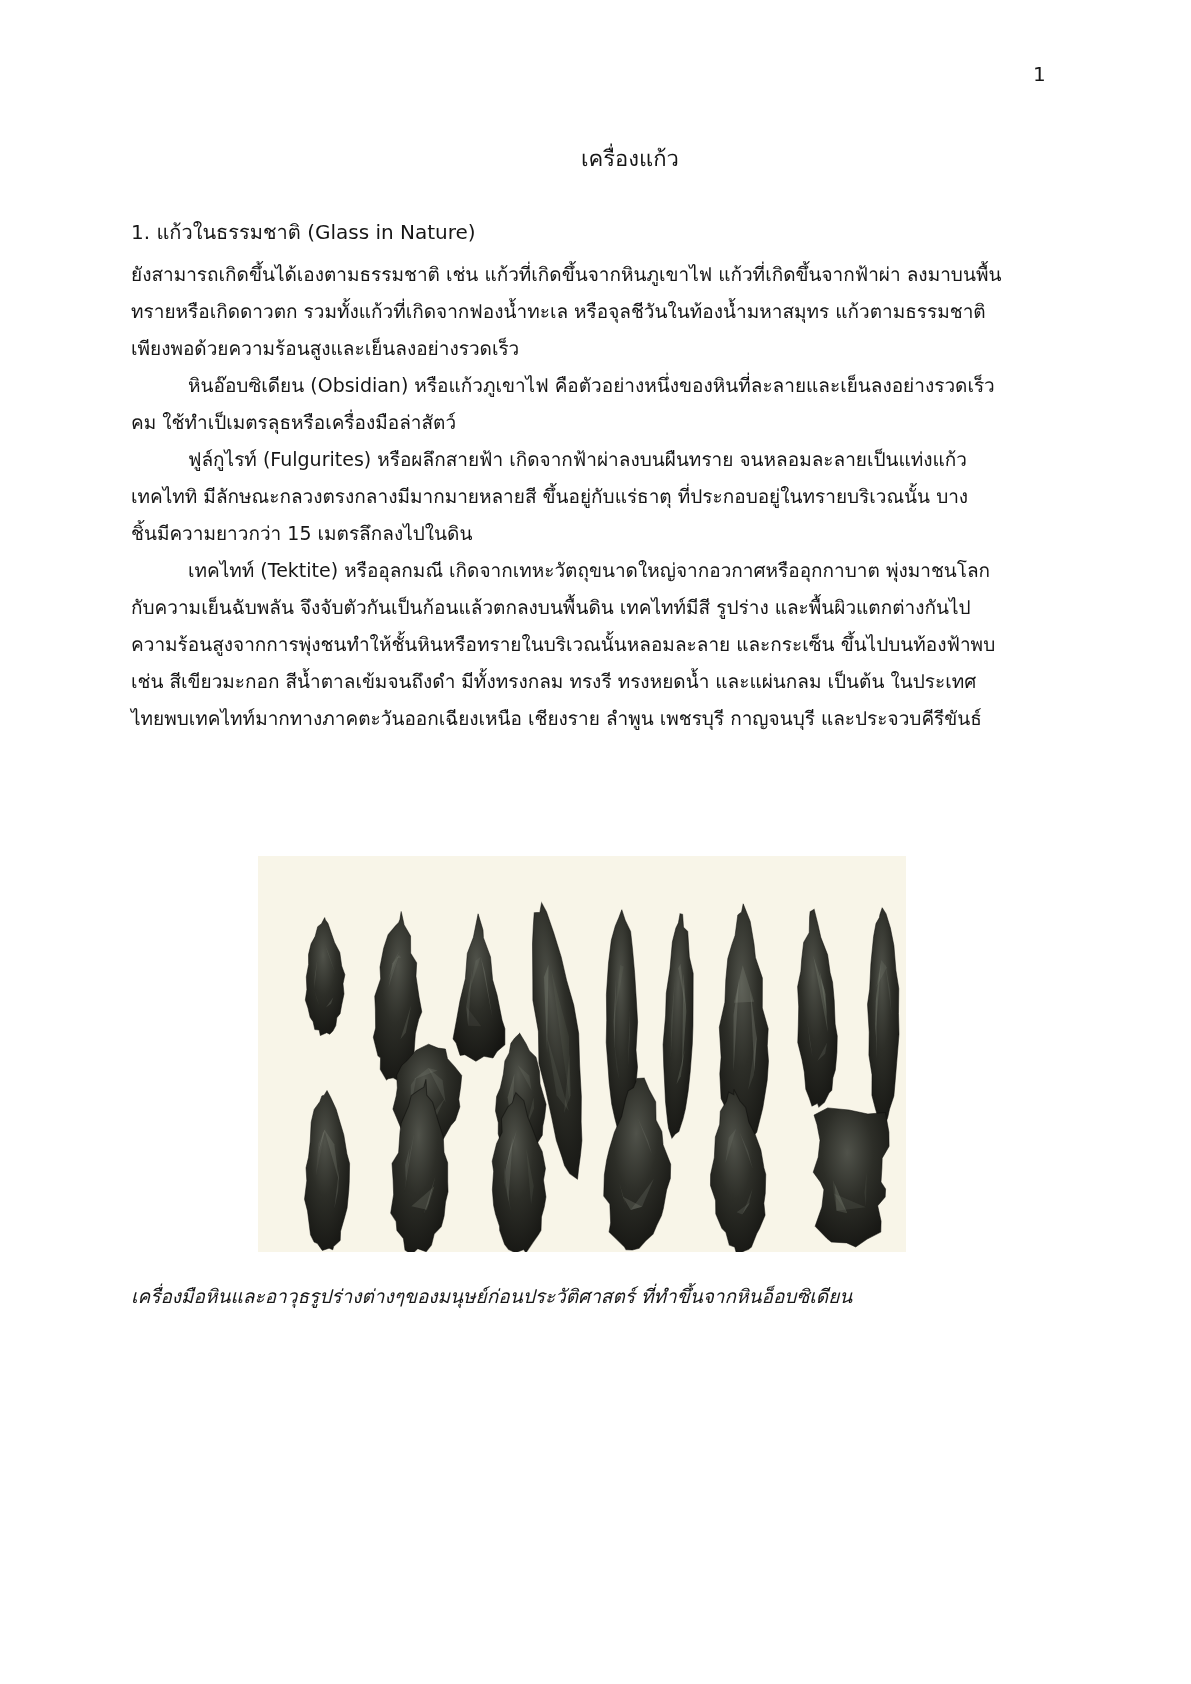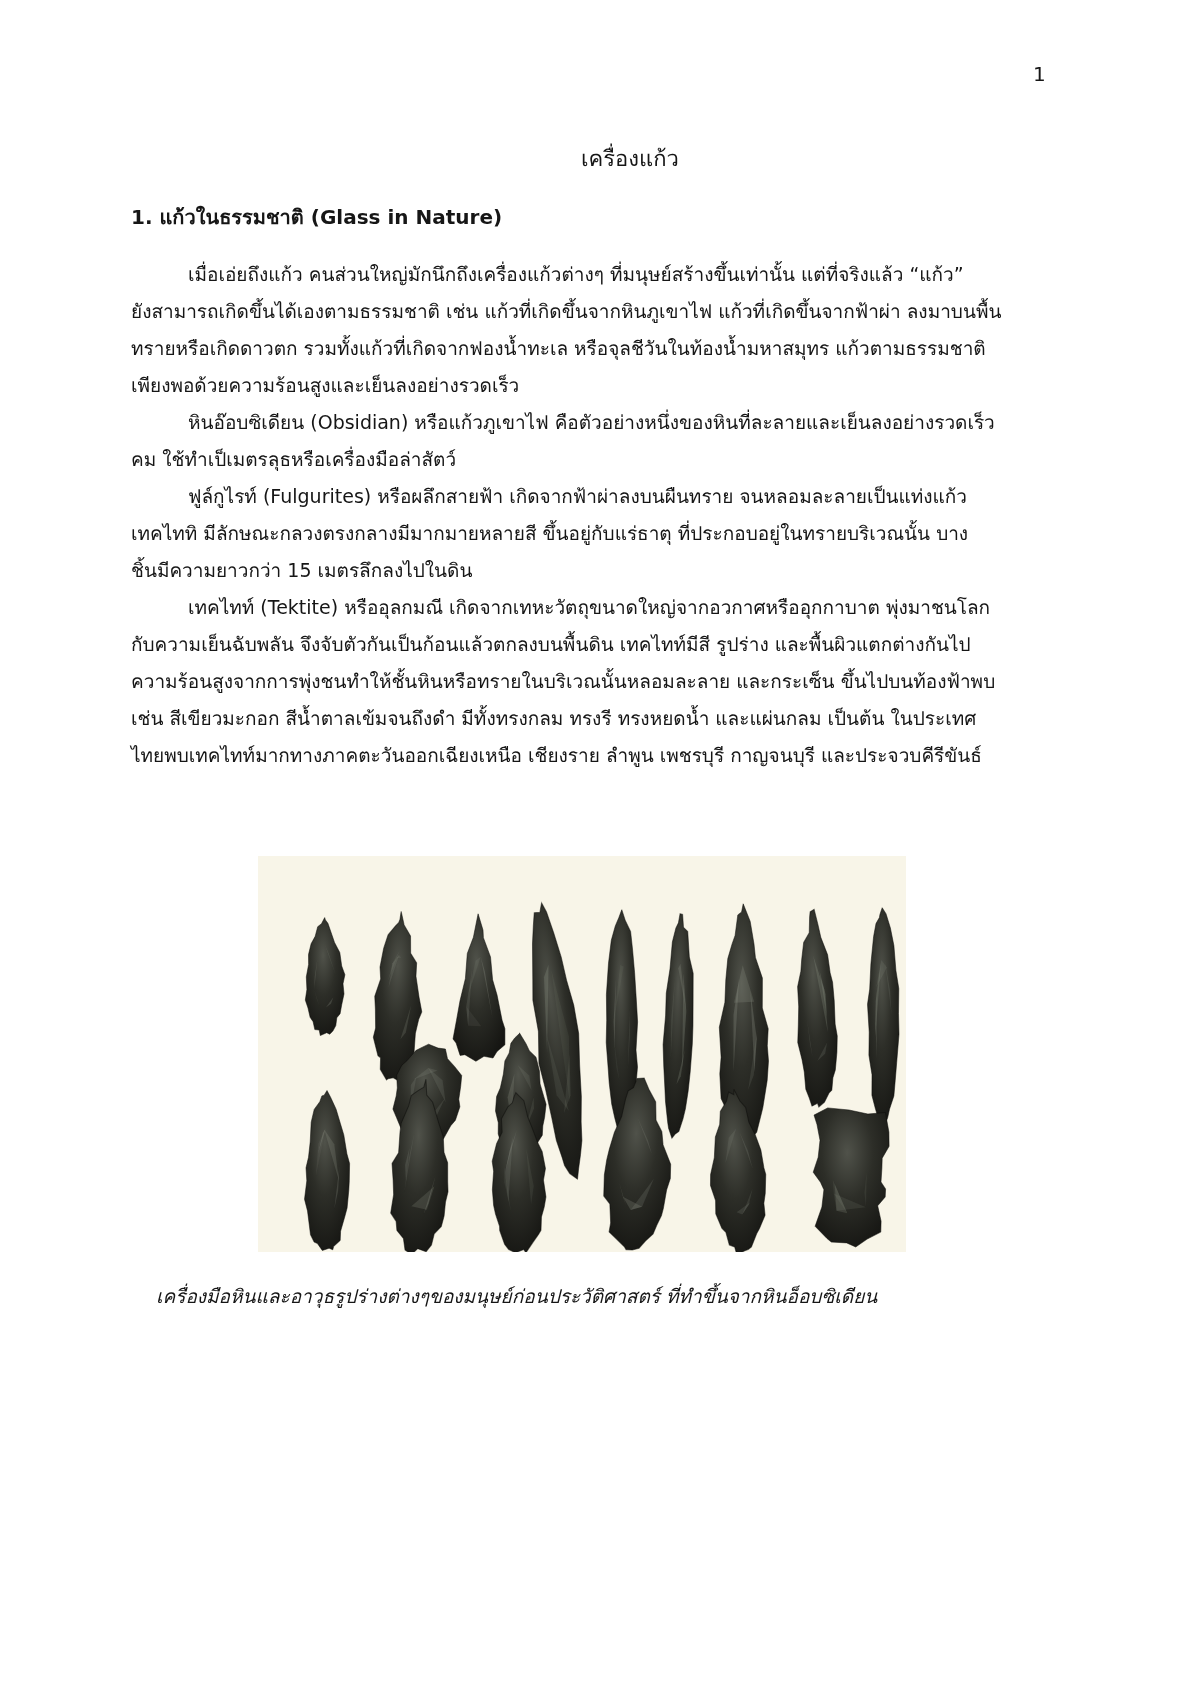--- a/index.html
+++ b/index.html
@@ -14,55 +14,54 @@
   }
   .page-number{
     position:absolute;left:1033px;top:62px;
     font-size:20px;line-height:24px;
   }
   .doc-title{
     position:absolute;left:130px;top:141px;width:1000px;
     text-align:center;font-size:22px;font-weight:normal;
   }
   .section-heading{
-    position:absolute;left:131px;top:201px;width:1000px;
-    font-size:20px;font-weight:bold;
+    position:absolute;left:131px;top:216px;width:1000px;
+    font-size:20px;font-weight:normal;
   }
   .body-text{
     position:absolute;left:131px;top:256px;width:949px;
     font-size:19px;
   }
   .body-text .line{
     height:37px;line-height:37px;
     white-space:nowrap;overflow:visible;
   }
   .body-text .line.first{ padding-left:57px; }
   .figure{
     position:absolute;left:258px;top:856px;
     width:648px;height:396px;
   }
   .figure svg{display:block;width:648px;height:396px;}
   .figure-caption{
     position:absolute;left:131px;top:1281px;width:1000px;
-    font-size:19px;font-style:italic;line-height:30px;margin-left:25px;
+    font-size:19px;font-style:italic;line-height:30px;
   }
 </style>
 </head>
 <body>
 
 <div class="page">
 
   <div class="page-number">1</div>
 
   <div class="doc-title">เครื่องแก้ว</div>
 
   <div class="section-heading">1. แก้วในธรรมชาติ (Glass in Nature)</div>
 
   <div class="body-text">
-      <div class="line first">เมื่อเอ่ยถึงแก้ว คนส่วนใหญ่มักนึกถึงเครื่องแก้วต่างๆ ที่มนุษย์สร้างขึ้นเท่านั้น แต่ที่จริงแล้ว “แก้ว”</div>
       <div class="line">ยังสามารถเกิดขึ้นได้เองตามธรรมชาติ เช่น แก้วที่เกิดขึ้นจากหินภูเขาไฟ แก้วที่เกิดขึ้นจากฟ้าผ่า ลงมาบนพื้น</div>
       <div class="line">ทรายหรือเกิดดาวตก รวมทั้งแก้วที่เกิดจากฟองน้ำทะเล หรือจุลชีวันในท้องน้ำมหาสมุทร แก้วตามธรรมชาติ</div>
       <div class="line">เพียงพอด้วยความร้อนสูงและเย็นลงอย่างรวดเร็ว</div>
       <div class="line first">หินอ๊อบซิเดียน (Obsidian) หรือแก้วภูเขาไฟ คือตัวอย่างหนึ่งของหินที่ละลายและเย็นลงอย่างรวดเร็ว</div>
       <div class="line">คม ใช้ทำเป็เมตรลุธหรือเครื่องมือล่าสัตว์</div>
       <div class="line first">ฟูล์กูไรท์ (Fulgurites) หรือผลึกสายฟ้า เกิดจากฟ้าผ่าลงบนผืนทราย จนหลอมละลายเป็นแท่งแก้ว</div>
       <div class="line">เทคไททิ มีลักษณะกลวงตรงกลางมีมากมายหลายสี ขึ้นอยู่กับแร่ธาตุ ที่ประกอบอยู่ในทรายบริเวณนั้น บาง</div>
       <div class="line">ชิ้นมีความยาวกว่า 15 เมตรลึกลงไปในดิน</div>
       <div class="line first">เทคไทท์ (Tektite) หรืออุลกมณี เกิดจากเทหะวัตถุขนาดใหญ่จากอวกาศหรืออุกกาบาต พุ่งมาชนโลก</div>
       <div class="line">กับความเย็นฉับพลัน จึงจับตัวกันเป็นก้อนแล้วตกลงบนพื้นดิน เทคไทท์มีสี รูปร่าง และพื้นผิวแตกต่างกันไป</div>

